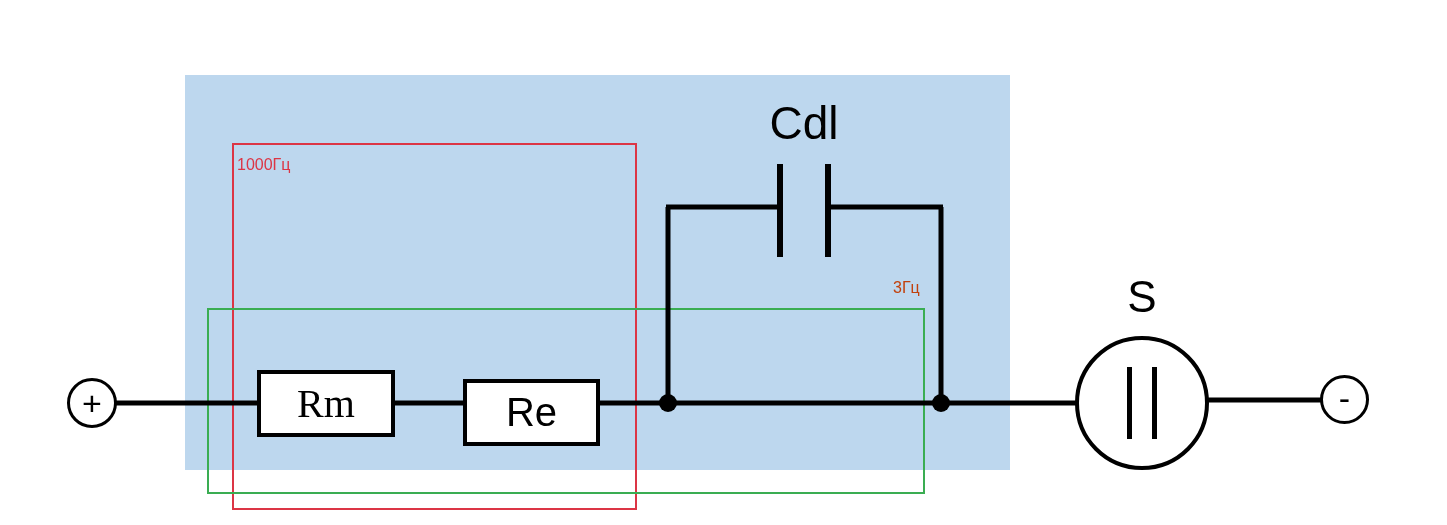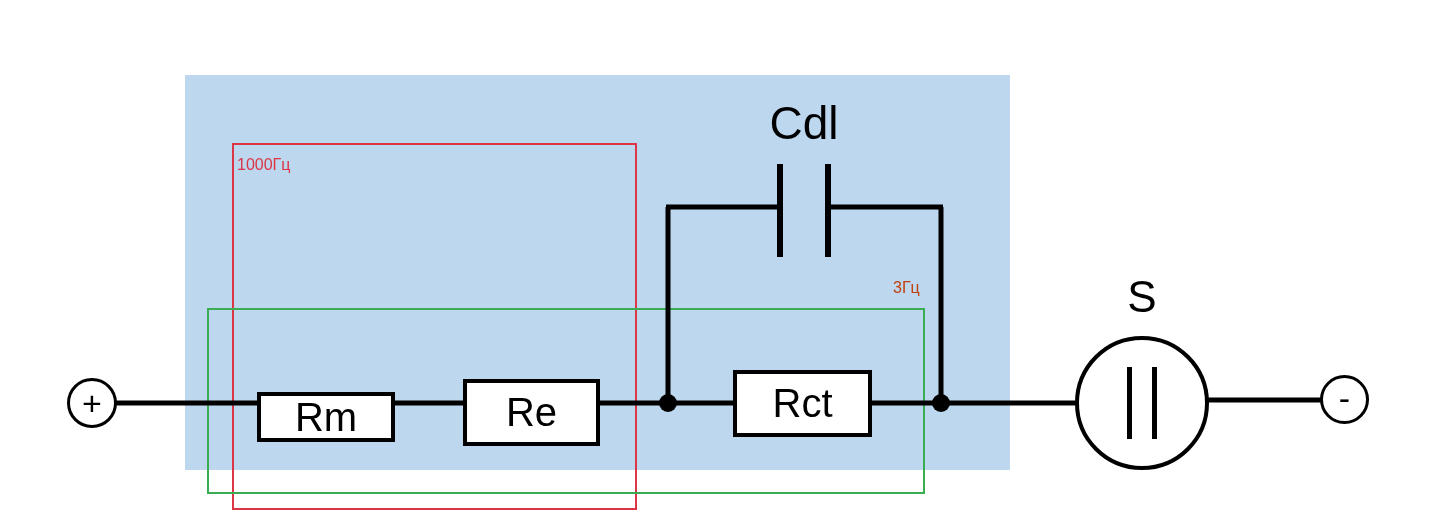--- a/index.html
+++ b/index.html
@@ -62,21 +62,21 @@
   .resistor {
     background: #ffffff;
     border: 4px solid #000000;
     display: flex;
     align-items: center;
     justify-content: center;
     font-size: 40px;
     color: #000000;
     z-index: 4;
   }
-  .r-rm  { left: 257px; top: 392px; width: 138px; height: 50px; }
+  .r-rm  { left: 257px; top: 370px; width: 138px; height: 67px; font-family: Liberation Serif, serif; }
   .r-re  { left: 463px; top: 370px; width: 137px; height: 67px; margin-top: 9px; }
   .r-rct { left: 733px; top: 370px; width: 139px; height: 67px; }
 
   
   .terminal {
     border: 3px solid #000000;
     border-radius: 50%;
     background: #ffffff;
     display: flex;
     align-items: center;
@@ -165,23 +165,20 @@
   <div class="abs terminal t-minus">
     <span>-</span>
   </div>
 
   <div class="abs resistor r-rm">
     <span>Rm</span>
   </div>
   <div class="abs resistor r-re">
     <span>Re</span>
   </div>
-  <div class="abs resistor r-rct">
-    <span>Rct</span>
-  </div>
 
   <div class="abs s-label">S</div>
   <div class="abs s-circle">
     <div class="s-bar"></div>
     <div class="s-bar"></div>
   </div>
 
 </div>
 
 </body></html>

